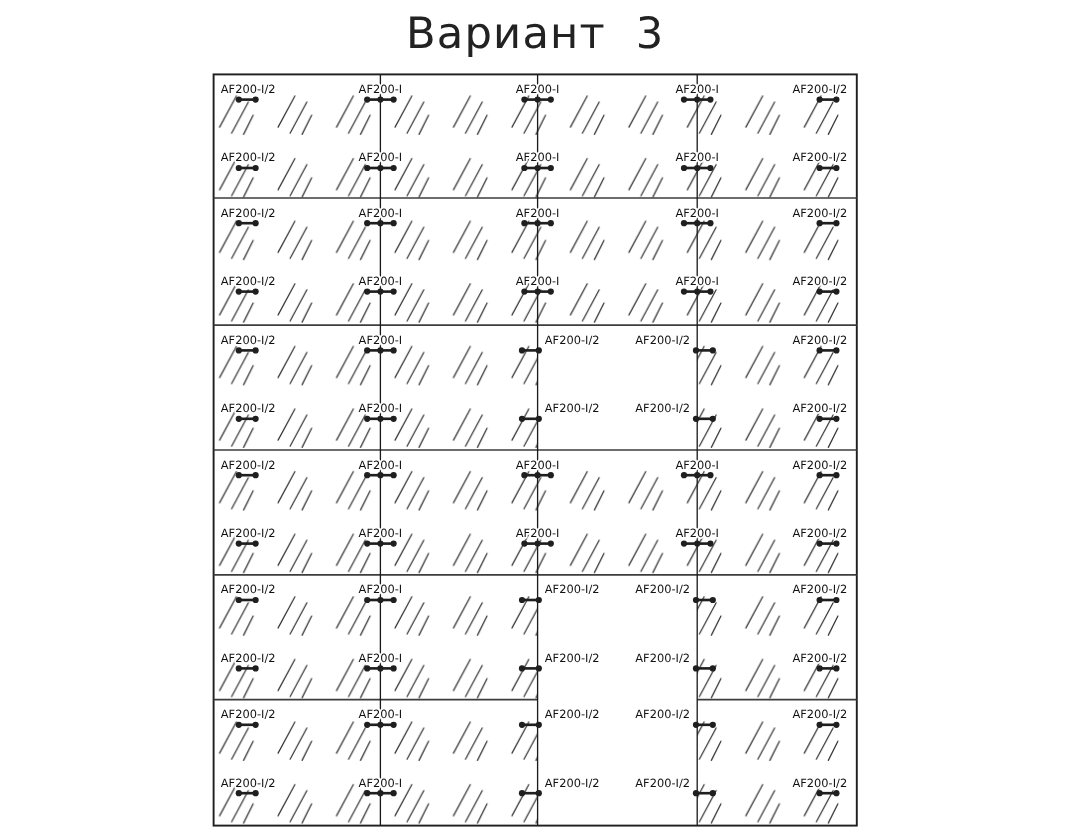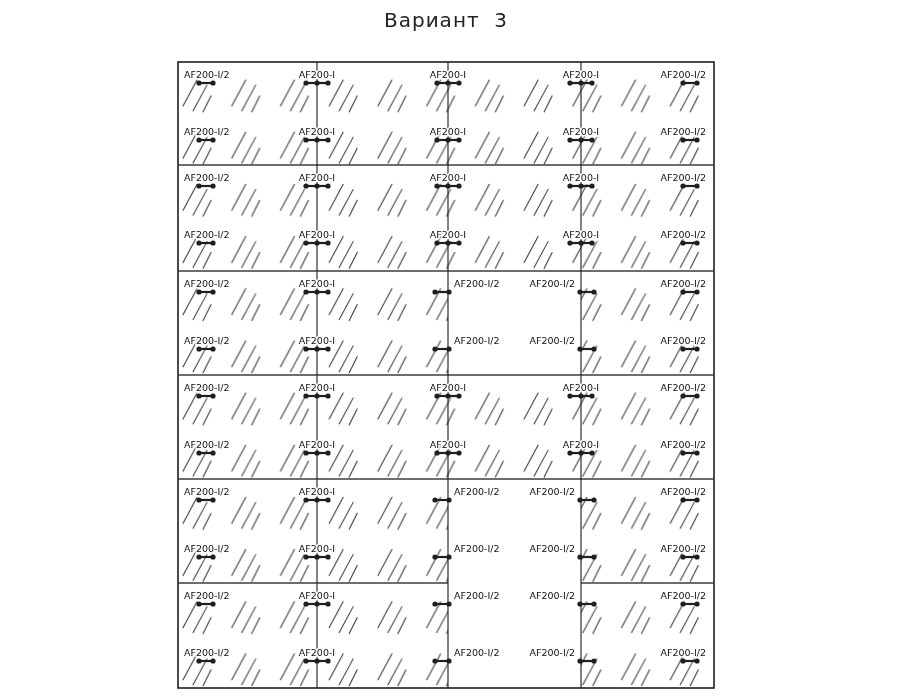--- a/index.html
+++ b/index.html
@@ -2,21 +2,21 @@
 <html><head>
 <meta charset="utf-8">
 <style>
   html,body{margin:0;padding:0;}
   body{
     width:900px;height:700px;background:#ffffff;overflow:hidden;position:relative;
     font-family:"DejaVu Sans",sans-serif;
   }
   .title{
     position:absolute;top:8px;left:178px;width:536px;
-    text-align:center;font-size:20px;letter-spacing:1px;color:#222;
+    text-align:center;font-size:36px;letter-spacing:1px;color:#222;
     white-space:pre;font-weight:400;
   }
   #dwg{position:absolute;left:0;top:0;}
   #dwg text{
     font-family:"DejaVu Sans",sans-serif;font-size:9.5px;fill:#111;
     paint-order:stroke;stroke:#ffffff;stroke-width:3px;stroke-linejoin:round;
   }
 </style>
 </head>
 <body>

